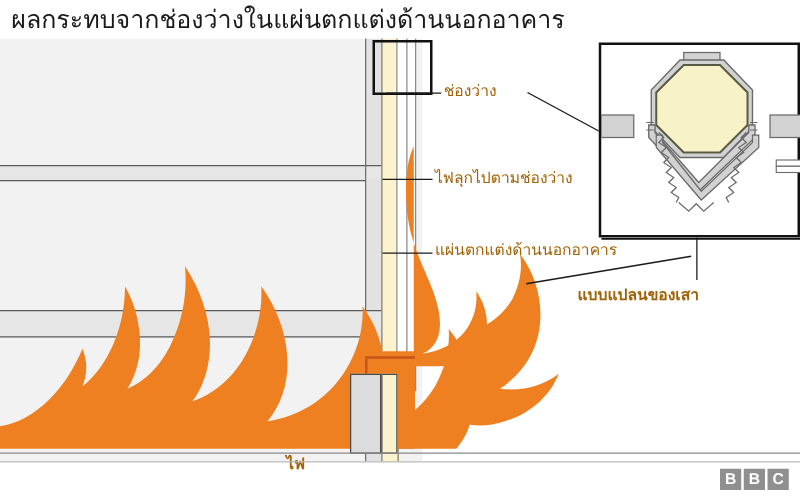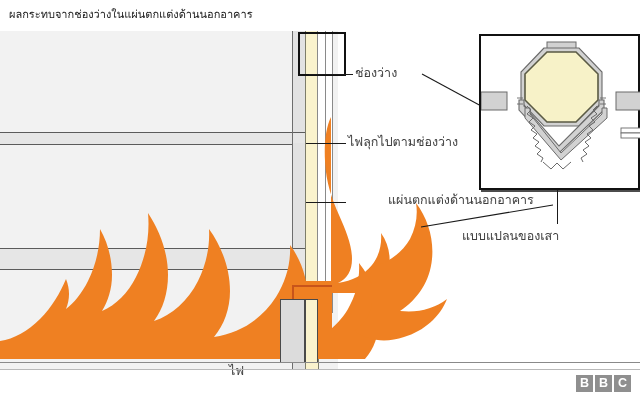--- a/index.html
+++ b/index.html
@@ -8,21 +8,21 @@
     background:#ffffff;
     font-family:"DejaVu Sans","Liberation Sans",sans-serif;
     overflow:hidden;
     position:relative;
   }
   #root{position:relative;width:640px;height:401px;overflow:hidden;background:#fff;}
 
   
   .title{
     position:absolute;left:9px;top:4px;width:620px;
-    font-size:11px;line-height:22px;color:#1a1a1a;
+    font-size:20px;line-height:22px;color:#1a1a1a;
     letter-spacing:0px;white-space:nowrap;
   }
 
   
   .canvas{
     position:absolute;left:0;top:31px;width:640px;height:338px;
     background:#f2f2f2;
   }
   .canvas-white{
     position:absolute;left:338px;top:0;width:302px;height:338px;background:#ffffff;
@@ -62,23 +62,23 @@
   
   .detail-box{
     position:absolute;border:2.4px solid #111;background:transparent;
   }
 
   
   .flame{position:absolute;left:0;top:0;width:640px;height:338px;pointer-events:none;}
 
   
   .lbl{
-    position:absolute;font-size:12.5px;color:#404040;white-space:nowrap;line-height:16px;
-  }
-  .lbl.bold{font-weight:normal;}
+    position:absolute;font-size:12.5px;color:#a16207;white-space:nowrap;line-height:16px;
+  }
+  .lbl.bold{font-weight:bold;}
 
   .leader{position:absolute;background:#1a1a1a;height:1.1px;}
   .leader-v{position:absolute;background:#1a1a1a;width:1.1px;}
 
   
   .plan-frame{
     position:absolute;border:2.2px solid #111;background:#ffffff;box-sizing:border-box;
   }
 
   
@@ -193,21 +193,21 @@
     <div class="leader" style="left:306px;top:171px;width:40px;"></div>
 
     <svg style="position:absolute;left:0;top:0;width:640px;height:338px;" viewBox="0 0 640 338">
       <line x1="422" y1="43" x2="546" y2="110" stroke="#1a1a1a" stroke-width="1.1"></line>
       <line x1="553" y1="174" x2="421" y2="196" stroke="#1a1a1a" stroke-width="1.1"></line>
       <line x1="421" y1="196" x2="346" y2="173" stroke="#1a1a1a" stroke-width="0"></line>
     </svg>
 
     <div class="lbl" style="left:355px;top:34px;">ช่องว่าง</div>
     <div class="lbl" style="left:348px;top:103px;">ไฟลุกไปตามช่องว่าง</div>
-    <div class="lbl" style="left:348px;top:161px;margin-left:40px;">แผ่นตกแต่งด้านนอกอาคาร</div>
+    <div class="lbl" style="left:348px;top:161px;">แผ่นตกแต่งด้านนอกอาคาร</div>
     <div class="lbl bold" style="left:462px;top:197px;">แบบแปลนของเสา</div>
     <div class="lbl bold" style="left:229px;top:332px;">ไฟ</div>
 
     <div class="plan-frame" style="left:479px;top:3px;width:161px;height:156px;">
       <svg viewBox="0 0 161 156" style="position:absolute;left:0;top:0;width:161px;height:156px;">
 
         <rect x="0" y="56" width="26" height="18" fill="#d2d2d2" stroke="#6a6a6a" stroke-width="1"></rect>
 
         <rect x="135" y="56" width="26" height="18" fill="#d2d2d2" stroke="#6a6a6a" stroke-width="1"></rect>
 

